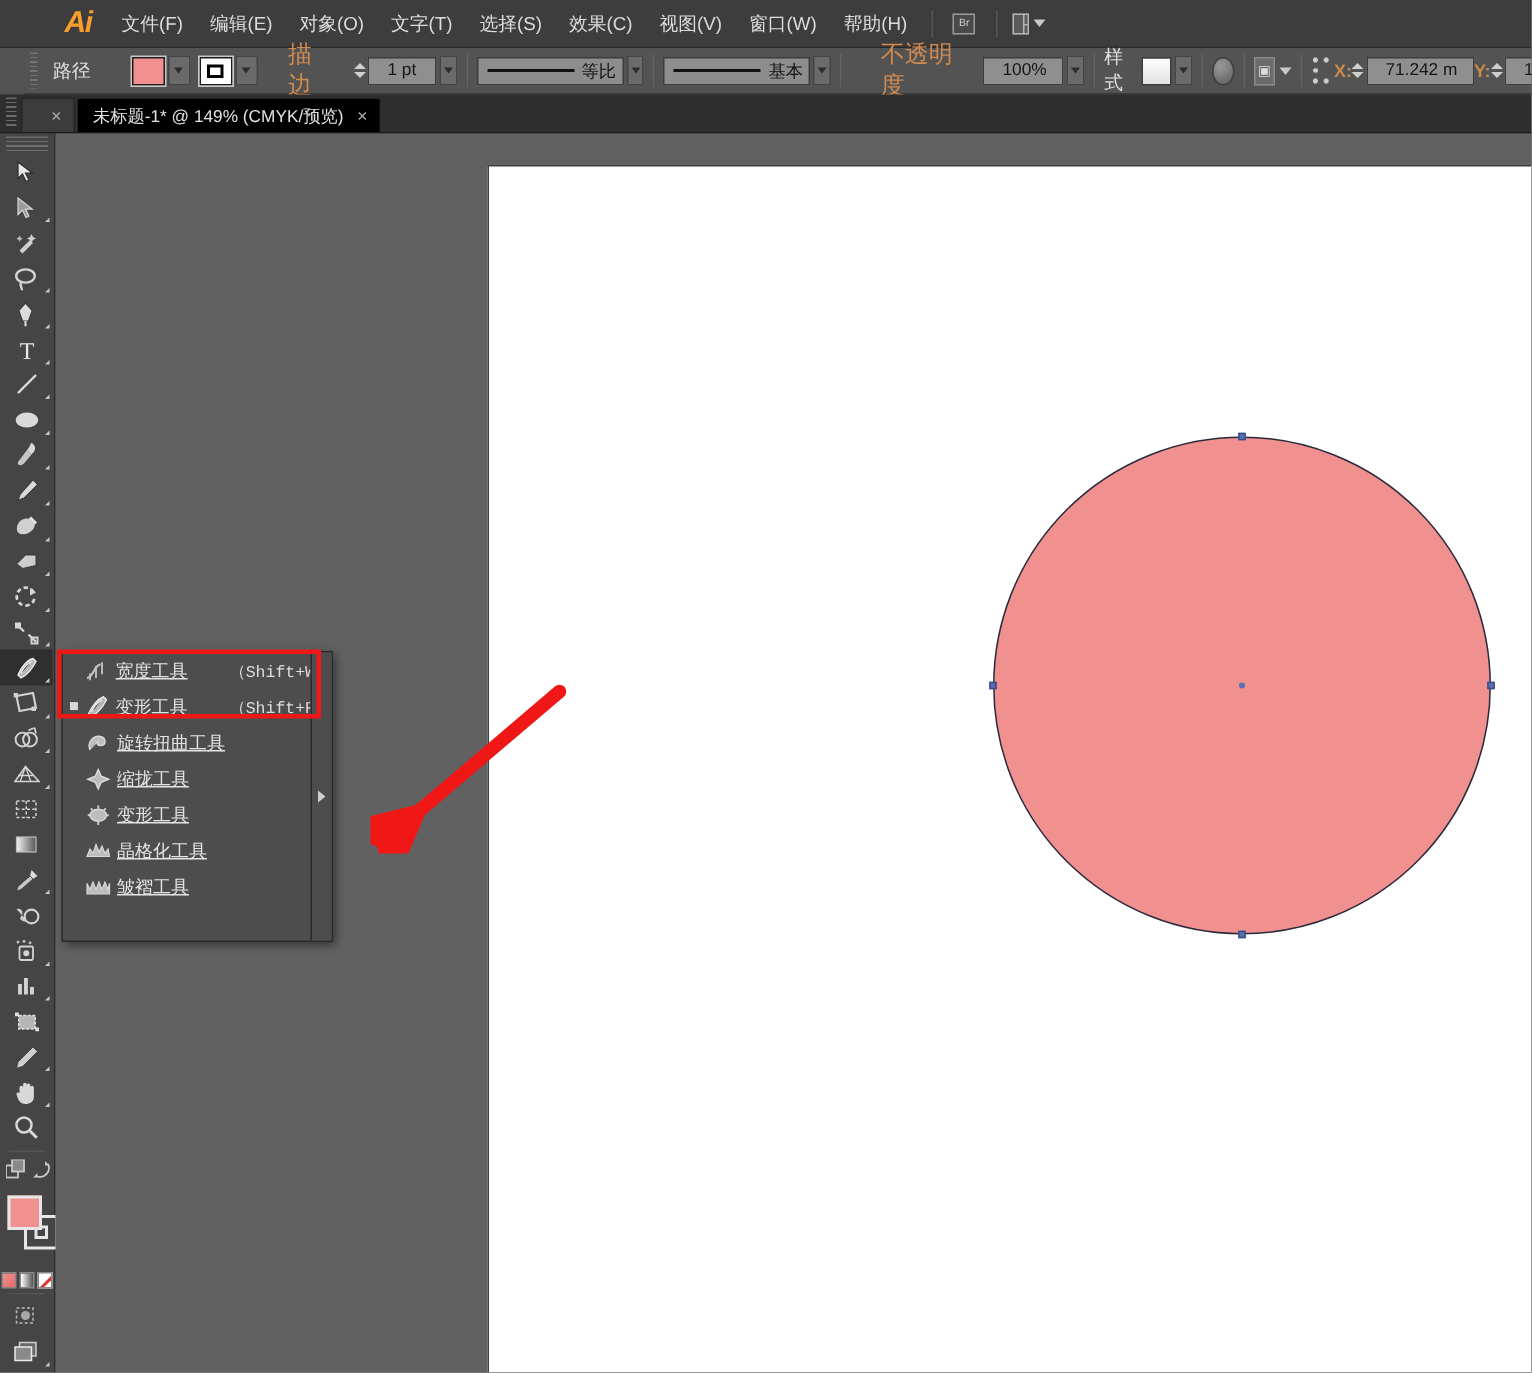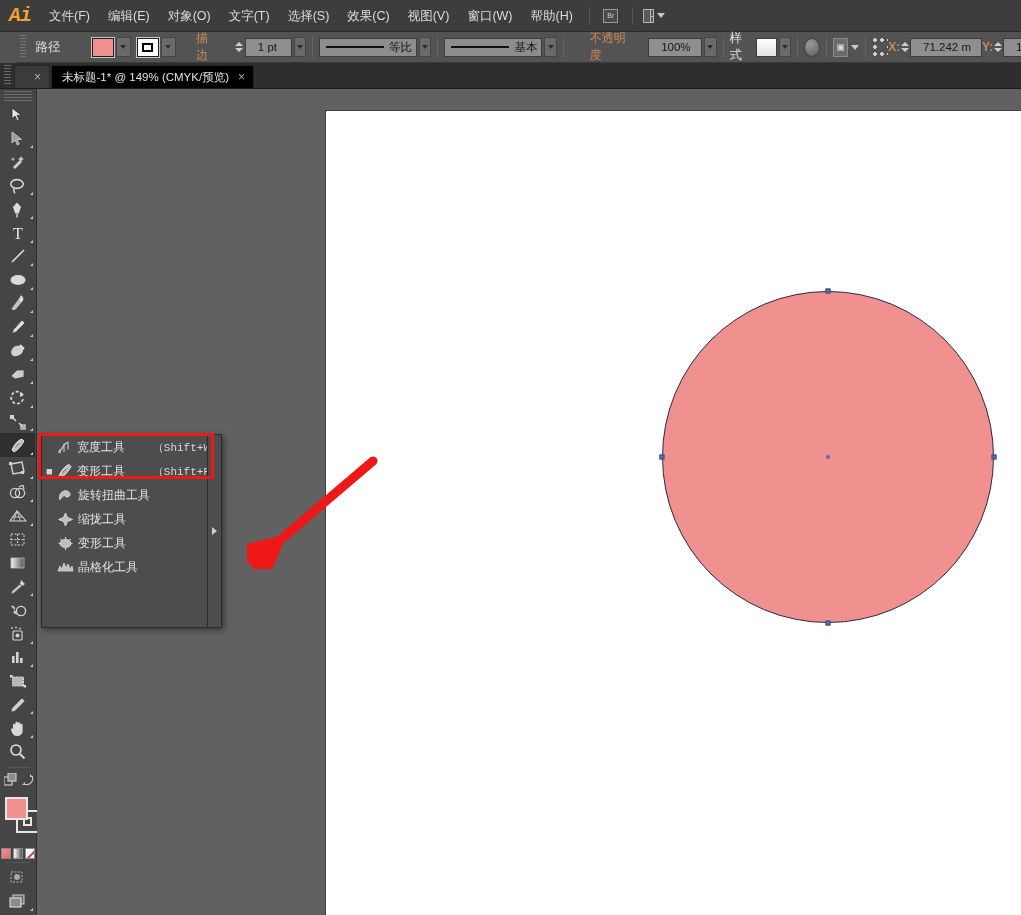--- a/index.html
+++ b/index.html
@@ -12,23 +12,23 @@
   }
 
   
   #menubar{
     position:absolute; left:0; top:0; width:1021px; height:32px;
     background:#3d3d3d; display:flex; align-items:center;
     border-bottom:1px solid #2b2b2b;
   }
   #ai-logo{
     width:40px; height:16px; display:flex; align-items:center; justify-content:center;
-    font-family:Liberation Mono, monospace;
+    font-family:Liberation Sans, sans-serif;
     font-size:20px; font-weight:bold; font-style:italic;
-    color:#f79e2c; letter-spacing:-1px;
+    color:#f79e2c; letter-spacing:-1px;margin-left:32px;
   }
   .menu-item{
     padding:0 9px; height:32px; line-height:32px; font-size:12.5px; color:#dcdcdc;
     white-space:nowrap; cursor:default;
   }
   #menubar .mb-sep{ width:1px; height:18px; background:#565656; margin:0 7px; }
   .mb-icon{
     width:22px; height:20px; display:inline-flex; align-items:center; justify-content:center;
     margin:0 3px;
   }
@@ -58,21 +58,21 @@
     width:22px;height:19px;border:1px solid #1d1d1d;outline:1px solid #c8c8c8;
   }
   .fillswatch{ background:#f0908f; }
   .strokeswatch{ background:#ffffff; display:flex;align-items:center;justify-content:center; }
   .strokeswatch i{ width:11px;height:9px;border:2px solid #000; display:block;}
   .dropbtn{
     width:15px;height:20px;margin-left:2px;background:#6a6a6a;
     border:1px solid #454545; display:flex;align-items:center;justify-content:center;
   }
   .dropbtn .caret{border-top-color:#2c2c2c;border-left-width:3px;border-right-width:3px;border-top-width:4px;margin:0;}
-  .cb-link{ color:#d08a50; font-size:12px; border-bottom:1px dotted #b97d48; margin:0 20px; cursor:default;}
+  .cb-link{ color:#d08a50; font-size:16px; border-bottom:1px dotted #b97d48; margin:0 20px; cursor:default;}
   .spinner{ width:11px;height:20px;display:flex;flex-direction:column;justify-content:center;align-items:center;margin-right:1px;}
   .spinner div{width:0;height:0;border-left:4px solid transparent;border-right:4px solid transparent;}
   .spin-up{border-bottom:4px solid #cfcfcf;margin-bottom:2px;}
   .spin-dn{border-top:4px solid #cfcfcf;}
   .field{
     height:19px; background:#8f8f8f; border:1px solid #3c3c3c;
     color:#161616; font-size:11.5px; display:flex;align-items:center;
     padding:0 12px; white-space:nowrap;
   }
   .profile-box{
@@ -176,21 +176,21 @@
     background:#4d4d4d; border:1px solid #2a2a2a;
     box-shadow:2px 2px 6px rgba(0,0,0,.45);
   }
   .fl-item{
     height:24px; display:flex; align-items:center; padding-left:4px;
     font-size:12px; color:#e3e3e3; white-space:nowrap;
   }
   .fl-item.cur{ }
   .fl-marker{ width:7px; font-size:11px; color:#d8d8d8; line-height:1; text-align:center; }
   .fl-ico{ width:25px; height:22px; display:flex;align-items:center;justify-content:center; color:#c8c8c8;}
-  .fl-name{ width:78px; }
+  .fl-name{ width:78px;text-decoration:underline; }
   .fl-key{ color:#dcdcdc; font-family:"Liberation Mono","DejaVu Sans Mono",monospace; font-size:11px;}
   #fl-tear{
     position:absolute; right:0; top:0; width:14px; height:100%;
     background:#4d4d4d; border-left:1px solid #2b2b2b;
     display:flex; align-items:center; justify-content:center;
   }
   #fl-tear .tarrow{ width:0;height:0;border-top:4px solid transparent;border-bottom:4px solid transparent;border-left:5px solid #cfcfcf;}
   #fl-highlight{
     position:absolute; left:38px; top:433px; width:176px; height:46px;
     border:3px solid #f01717; pointer-events:none;
@@ -658,19 +658,29 @@
     <span class="fl-marker"></span>
     <span class="fl-ico">
       <svg width="17" height="15" viewBox="0 0 17 15">
           <path d="M1 11 L3 6 L5 9 L7 3 L9 8 L11 4 L13 9 L15 6 L16 11 Z" fill="#bdbdbd" stroke="#d8d8d8" stroke-width=".8"></path>
         </svg>
     </span>
     <span class="fl-name">晶格化工具</span>
     <span class="fl-key"></span>
   </div>
 
+  <div class="fl-item">
+    <span class="fl-marker"></span>
+    <span class="fl-ico">
+      <svg width="17" height="15" viewBox="0 0 17 15">
+          <path d="M1 12 L1 5 L3 9 L5 4 L7 9 L9 4 L11 9 L13 4 L15 9 L16 5 L16 12 Z" fill="#bdbdbd" stroke="#d8d8d8" stroke-width=".8"></path>
+        </svg>
+    </span>
+    <span class="fl-name">皱褶工具</span>
+    <span class="fl-key"></span>
+  </div>
 
   <div id="fl-tear">
     <div class="tarrow"></div>
   </div>
 </div>
 
 <div id="fl-highlight"></div>
 
 </body></html>

